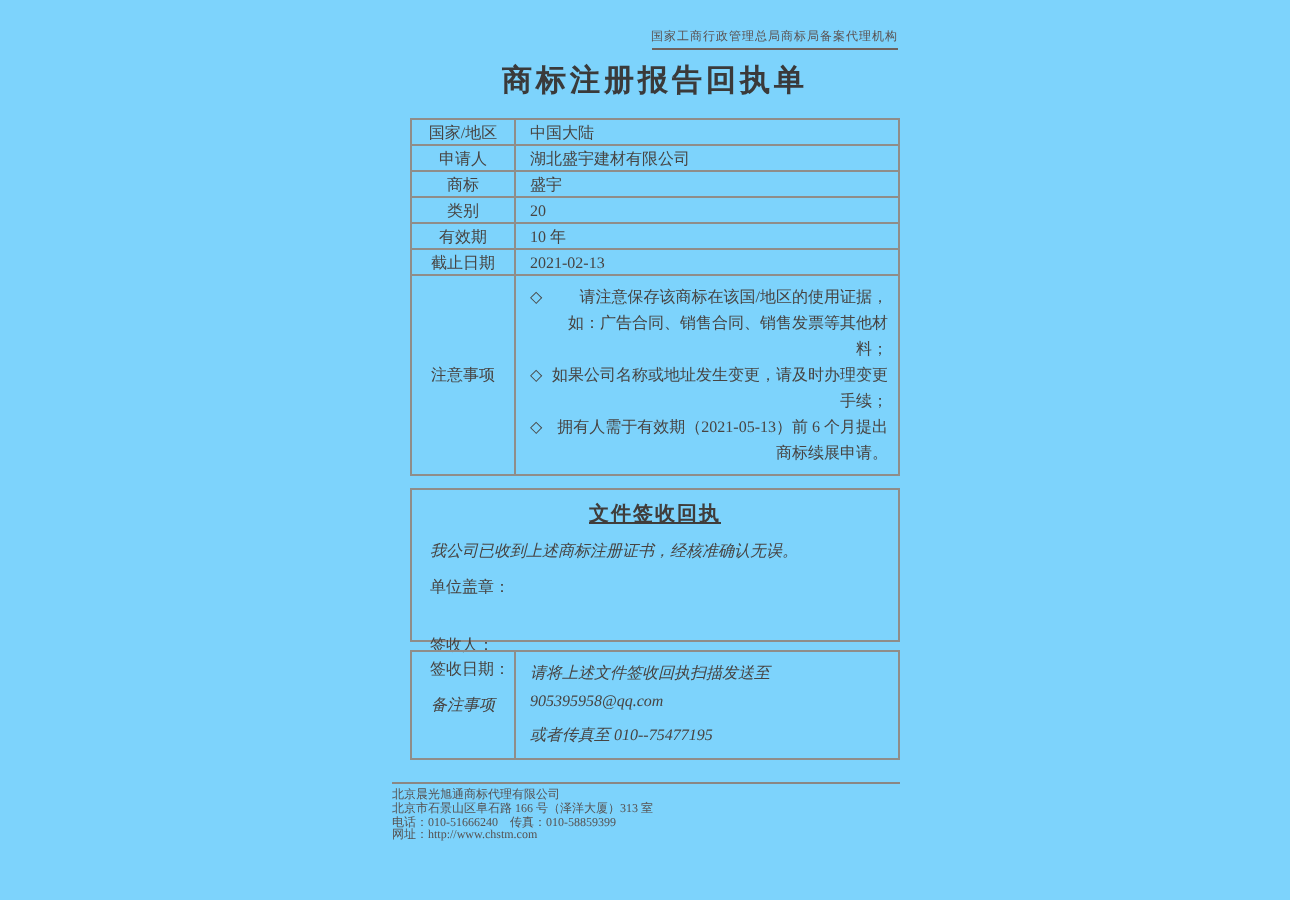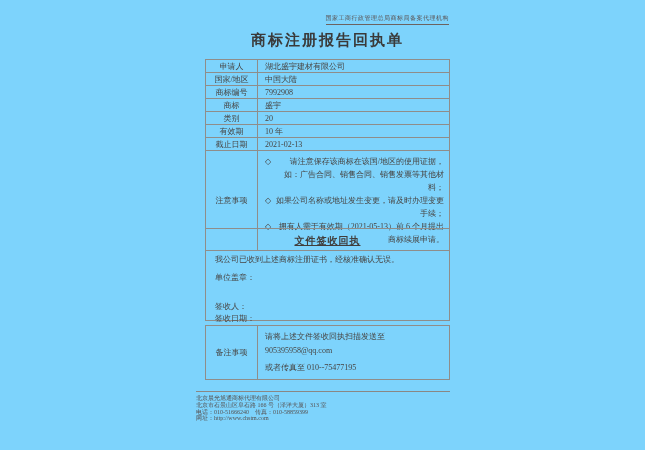--- a/index.html
+++ b/index.html
@@ -38,40 +38,41 @@
   table.main td.lbl { width:52px; text-align:center; }
   table.main td.val { padding-left:7px; }
   table.main tr.simple td { height:13px; }
   td.notice-cell { padding:4px 5px 4px 6px; }
   .notice-item { display:flex; line-height:13px; }
   .notice-item .bullet { width:10px; flex:0 0 10px; }
   .notice-item .txt { flex:1;text-align:right; }
 
   
   .receipt-box {
-    position:absolute; top:228px; left:205px; width:245px; height:93px;
+    position:absolute; top:244px; left:205px; width:245px; height:77px;
     border:1px solid #8f8d8a; padding:5px 9px;
   }
   .receipt-title {
     text-align:center; font-size:10px; font-weight:bold;
     text-decoration:underline; letter-spacing:1px; color:#403d3b;
   }
-  .receipt-statement { font-size:8px; margin-top:6px; color:#474442; }
+  .receipt-statement { font-size:8px; margin-top:6px; color:#474442;font-style:italic; }
   .receipt-seal   { font-size:8px; margin-top:7px; color:#474442; }
   .receipt-signer { font-size:8px; margin-top:18px; color:#474442; }
   .receipt-date   { font-size:8px; margin-top:1px;  color:#474442; }
 
   
   table.remarks {
     position:absolute; top:325px; left:205px; width:245px;
     border-collapse:collapse; table-layout:fixed;
   }
   table.remarks td {
     border:1px solid #8f8d8a; font-size:8px; color:#474442;
     vertical-align:middle;
+    font-style:italic;
   }
   table.remarks td.lbl { width:52px; text-align:center; }
   table.remarks td.val { padding:4px 0 4px 7px; }
   .remark-line { line-height:14px; }
   .remark-line + .remark-line { margin-top:3px; }
 
   
   .footer {
     position:absolute; top:391px; left:196px; width:254px;
     border-top:1px solid #8a8784; padding-top:3px;
@@ -84,30 +85,26 @@
 
 <div class="page">
 
   <div class="agency-note">国家工商行政管理总局商标局备案代理机构</div>
 
   <div class="doc-title">商标注册报告回执单</div>
 
   <table class="main">
     <tbody>
       <tr class="simple">
-        <td class="lbl">申请人</td>
-        <td class="val">湖北盛宇建材有限公司</td>
-      </tr>
-      <tr class="simple">
         <td class="lbl">国家/地区</td>
         <td class="val">中国大陆</td>
       </tr>
       <tr class="simple">
-        <td class="lbl">商标编号</td>
-        <td class="val">7992908</td>
+        <td class="lbl">申请人</td>
+        <td class="val">湖北盛宇建材有限公司</td>
       </tr>
       <tr class="simple">
         <td class="lbl">商标</td>
         <td class="val">盛宇</td>
       </tr>
       <tr class="simple">
         <td class="lbl">类别</td>
         <td class="val">20</td>
       </tr>
       <tr class="simple">

